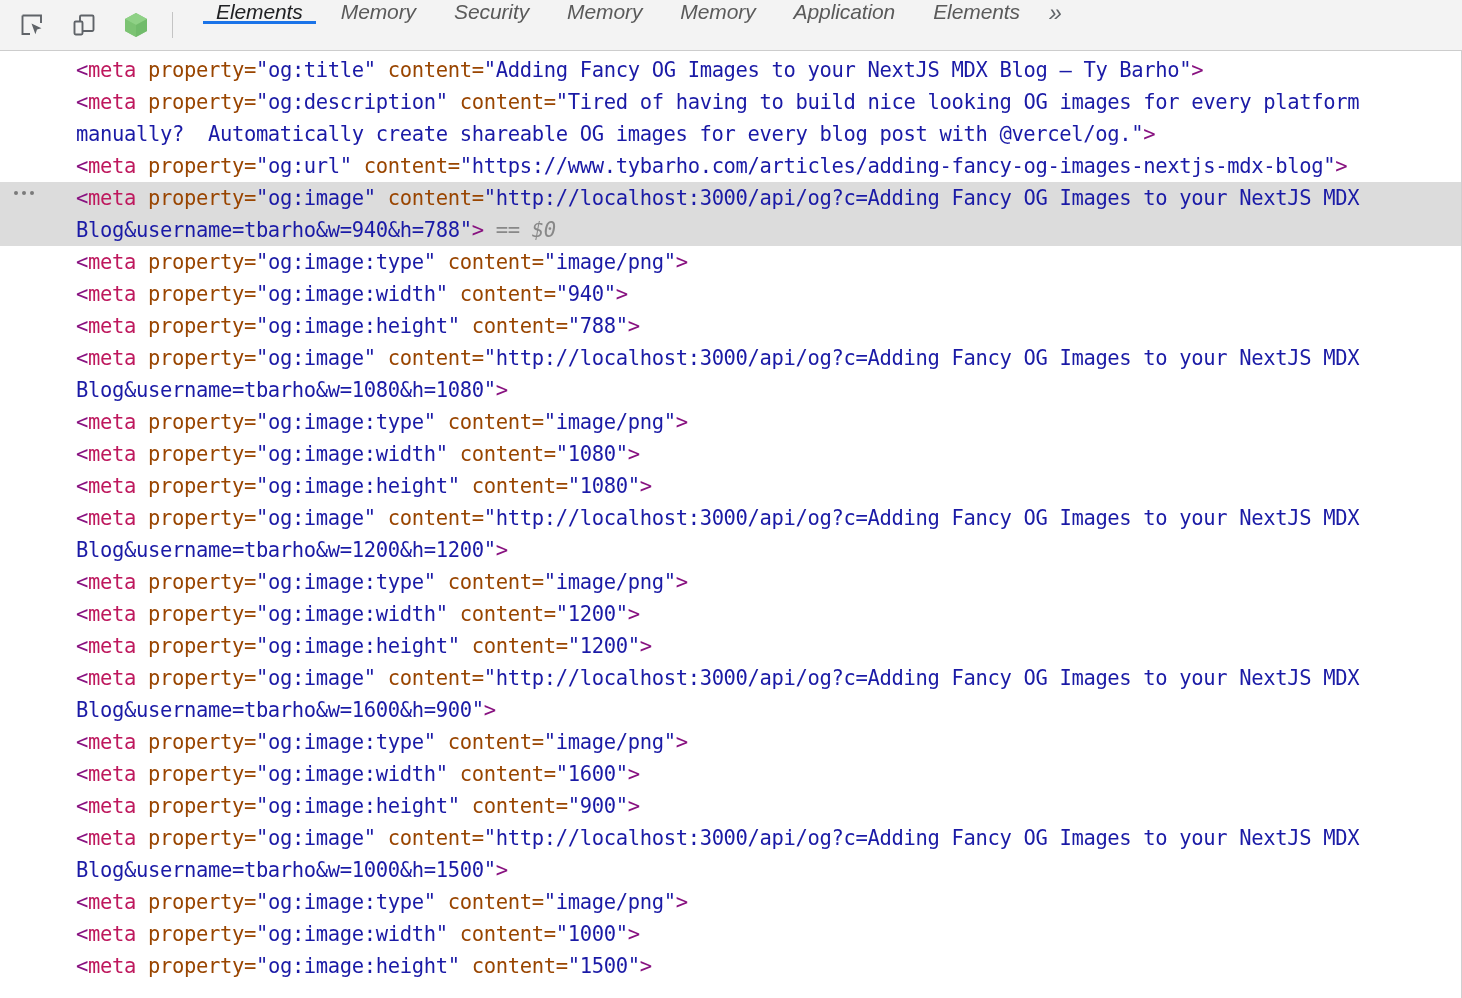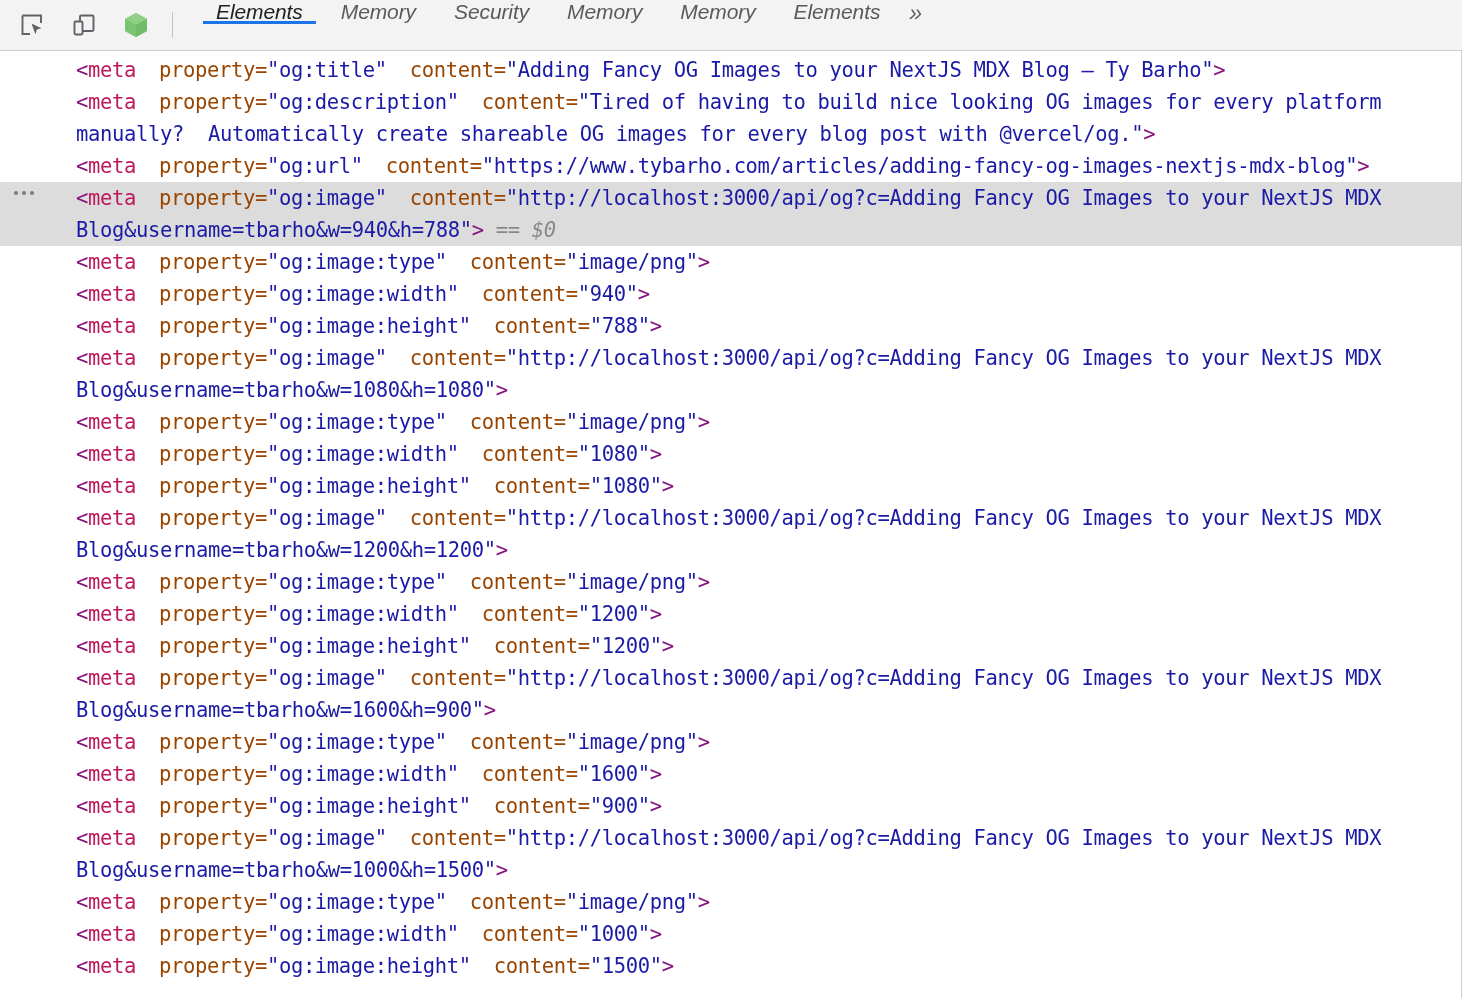--- a/index.html
+++ b/index.html
@@ -132,21 +132,21 @@
     font-size: 20.5px;
     line-height: 32px;
     white-space: pre-wrap;
     word-break: break-word;
     padding-right: 4px;
     flex: 1;
     letter-spacing: -0.35px;
   }
 
   .t-tag   { color: #be185d; }
-  .t-attr  { color: #994500; margin-left: 11px; }
+  .t-attr  { color: #994500; }
   .t-val   { color: #1a1aa6; }
   .t-punc  { color: #881280; }
   .t-eq    { color: #994500; }
   .t-ref   { color: #888888; font-style: italic; }
 </style>
 </head>
 <body>
 
 <div id="app">
 
@@ -190,20 +190,23 @@
       <div class="tab">
           <span>Security</span>
         </div>
       <div class="tab">
           <span>Memory</span>
         </div>
       <div class="tab">
           <span>Memory</span>
         </div>
       <div class="tab">
+          <span>Application</span>
+        </div>
+      <div class="tab">
           <span>Elements</span>
         </div>
       <div class="tab-more">
           <span>»</span>
         </div>
     </div>
   </div>
 
   <div class="dom-panel" id="dom-tree">
       <div class="node-row">

